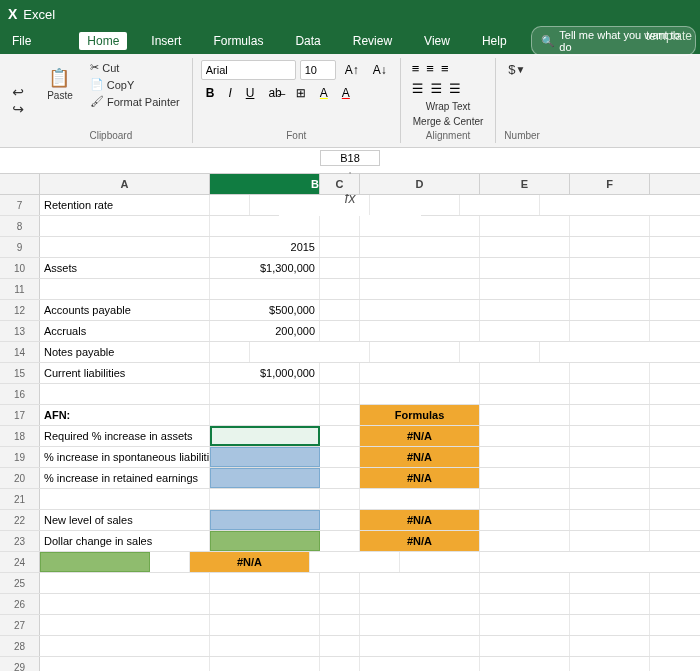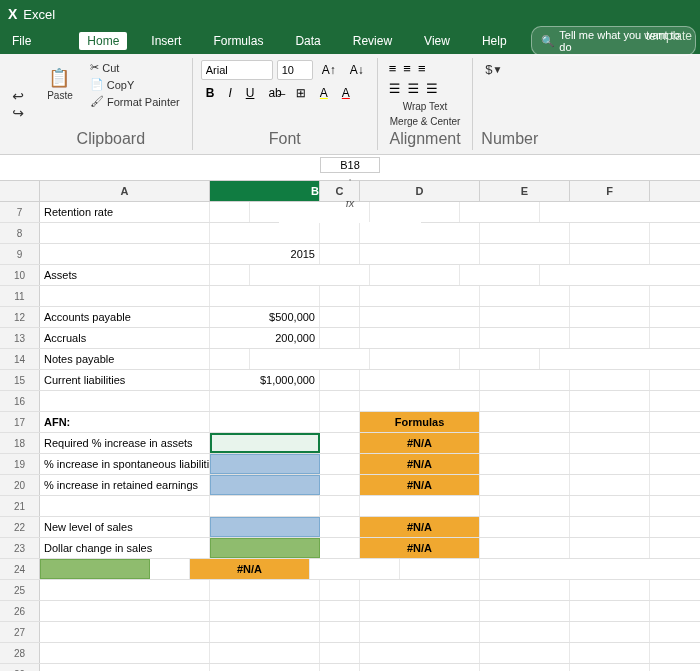--- a/index.html
+++ b/index.html
@@ -62,21 +62,21 @@
     }
     .ribbon-group {
       display: flex;
       flex-direction: column;
       border-right: 1px solid #d0d0d0;
       padding: 2px 8px;
       align-items: flex-start;
     }
     .ribbon-group:last-child { border-right: none; }
     .ribbon-group-label {
-      font-size: 16px;
+      font-size: 10px;
       color: #666;
       margin-top: auto;
       padding-top: 2px;
       align-self: center;
     }
     .ribbon-row { display: flex; align-items: center; gap: 4px; }
     .ribbon-btn {
       display: flex;
       flex-direction: column;
       align-items: center;
@@ -103,21 +103,21 @@
 
     
     .font-input {
       border: 1px solid #ccc;
       border-radius: 2px;
       padding: 1px 4px;
       font-size: 11px;
       background: #fff;
       height: 20px;
     }
-    .font-name { width: 72px; }
+    .font-name { width: 95px; }
     .font-size { width: 36px; }
 
     .format-btn {
       border: 1px solid transparent;
       background: none;
       padding: 1px 4px;
       font-size: 12px;
       cursor: pointer;
       border-radius: 2px;
       height: 20px;
@@ -138,21 +138,21 @@
       flex-direction: column;
     }
     .cell-ref {
       border: 1px solid #ccc;
       padding: 1px 6px;
       font-size: 11px;
       width: 60px;
       text-align: center;
     }
     .formula-divider { color: #999; font-size: 14px; }
-    .fx-icon { font-size: 11px; font-style: italic; color: #555; padding: 0 4px; }
+    .fx-icon { font-size: 14px; font-style: italic; color: #555; padding: 0 4px; }
     .formula-input { flex: 1; border: none; font-size: 11px; outline: none; }
 
     
     .spreadsheet { width: 100%; overflow: hidden; }
     .col-header-row {
       display: flex;
       background: #f3f3f3;
       border-bottom: 1px solid #d0d0d0;
     }
     .row-num-header {
@@ -410,20 +410,21 @@
         <div class="cell cell-a"></div>
         <div class="cell cell-b">2015</div>
         <div class="cell cell-c"></div>
         <div class="cell cell-d"></div>
         <div class="cell cell-e"></div>
         <div class="cell cell-f"></div>
       </div>
       <div class="sheet-row">
         <div class="row-num">10</div>
         <div class="cell cell-a">Assets</div>
+        <div class="cell cell-b">$1,300,000</div>
         <div class="cell cell-c"></div>
         <div class="cell cell-d"></div>
         <div class="cell cell-e"></div>
         <div class="cell cell-f"></div>
       </div>
       <div class="sheet-row">
         <div class="row-num">11</div>
         <div class="cell cell-a"></div>
         <div class="cell cell-b"></div>
         <div class="cell cell-c"></div>

